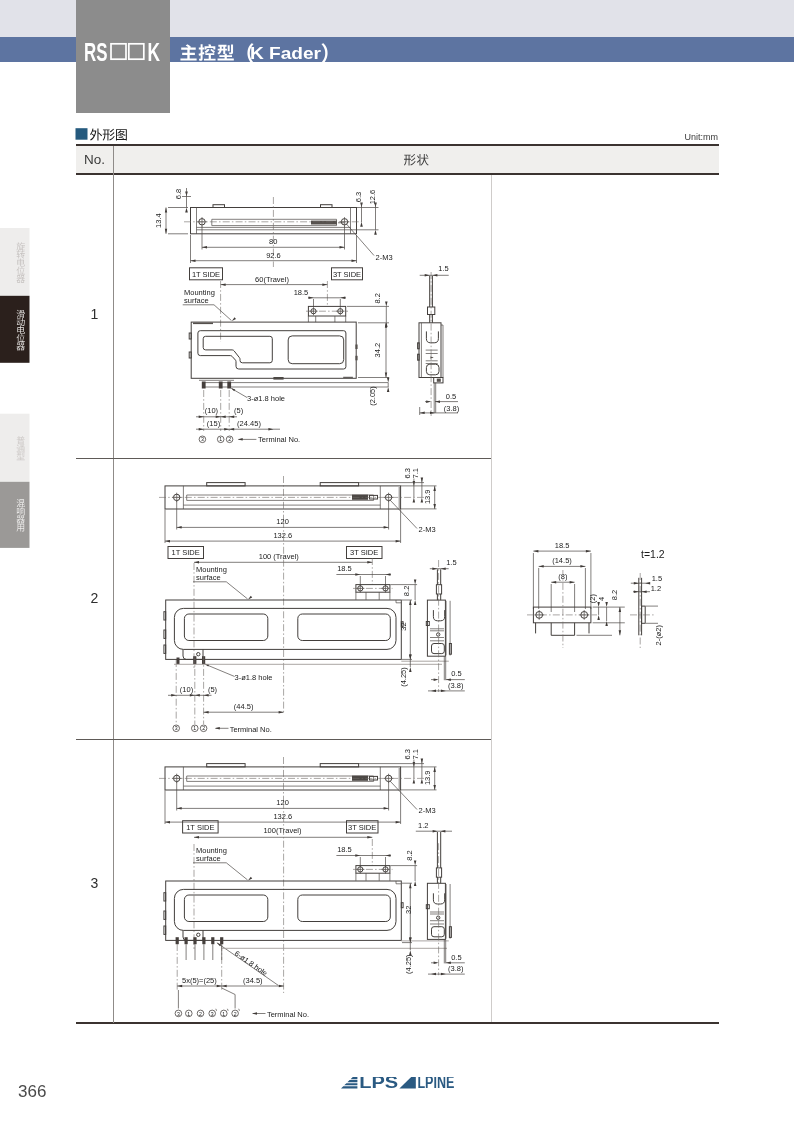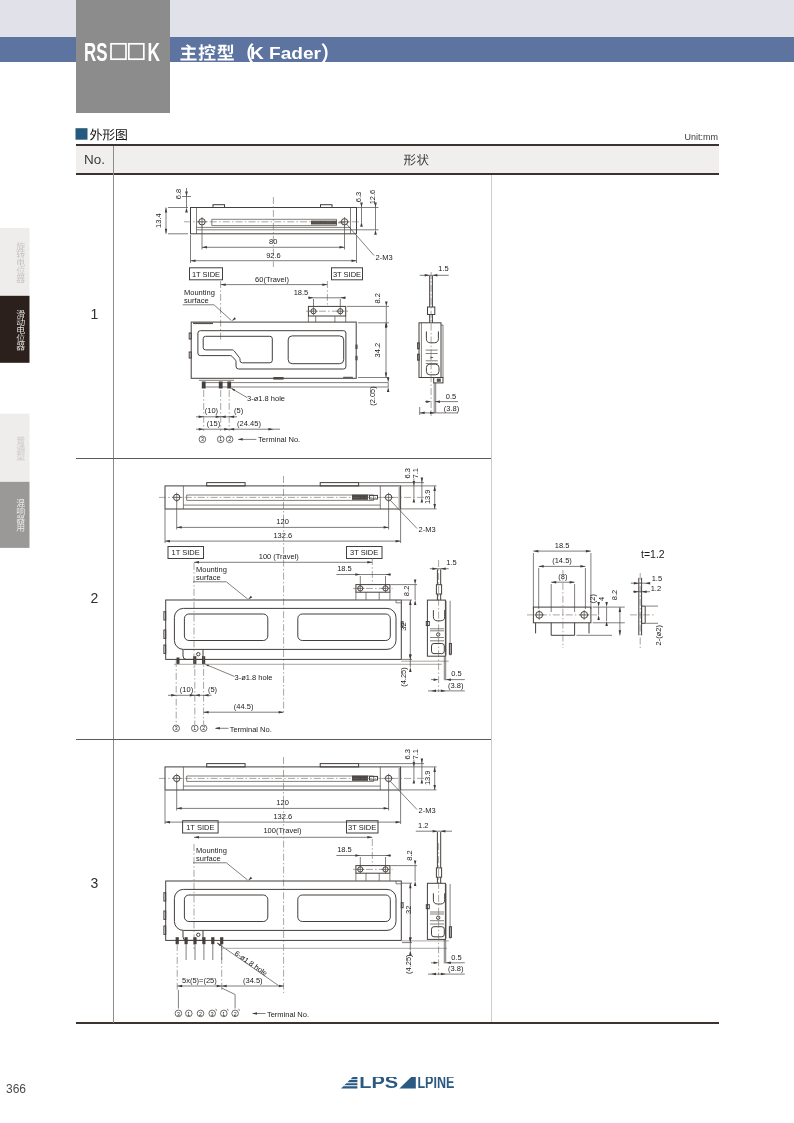--- a/index.html
+++ b/index.html
@@ -678,20 +678,20 @@
     <text class="s" x="655.9" y="590.6" text-anchor="middle">1.2</text>
     <line class="d" x1="633.0" y1="591.7" x2="650.0" y2="591.7"></line>
     <polygon fill="#3f3a37" points="638.8,591.7 633.8,593.0 633.8,590.5"></polygon>
     <polygon fill="#3f3a37" points="641.6,591.7 646.6,590.5 646.6,593.0"></polygon>
     <line class="c" x1="640.2" y1="573.0" x2="640.2" y2="648.0"></line>
     <line class="c" x1="630.0" y1="614.9" x2="655.0" y2="614.9"></line>
     <line class="t" x1="646.0" y1="606.1" x2="658.0" y2="606.1"></line>
     <line class="t" x1="646.0" y1="623.3" x2="658.0" y2="623.3"></line>
     <text class="s" x="661.5" y="635.3" text-anchor="middle" transform="rotate(-90 661.5 635.3)">2-(ø2)</text>
   </svg>
-<div class="abs" style="left:6px;top:1082px;font-size:12px;color:#4a4a4a">366</div>
+<div class="abs" style="left:18px;top:1082px;font-size:17px;color:#4a4a4a">366</div>
 <svg class="abs" style="left:341px;top:1077px" width="120" height="14" viewBox="0 0 120 14">
     <g fill="#2a5a82">
       <path d="M11.80,0.00 H16.4 V2.20 H9.52 Z M8.62,3.07 H16.4 V5.27 H6.35 Z M5.44,6.14 H16.4 V8.34 H3.17 Z M2.27,9.21 H16.4 V11.40 H0.00 Z"></path>
       <text x="18.2" y="11.4" style="font:bold 15.8px 'Liberation Sans',sans-serif" fill="#2a5a82" textLength="39" lengthAdjust="spacingAndGlyphs">LPS</text>
       <path d="M58.4,11.4 L70.2,0.0 H74.8 V11.4 Z"></path>
       <text x="76.4" y="11.4" style="font:bold 15.8px 'Liberation Sans',sans-serif" fill="#2a5a82" textLength="37" lengthAdjust="spacingAndGlyphs">LPINE</text>
     </g>
   </svg>
 </body></html>

